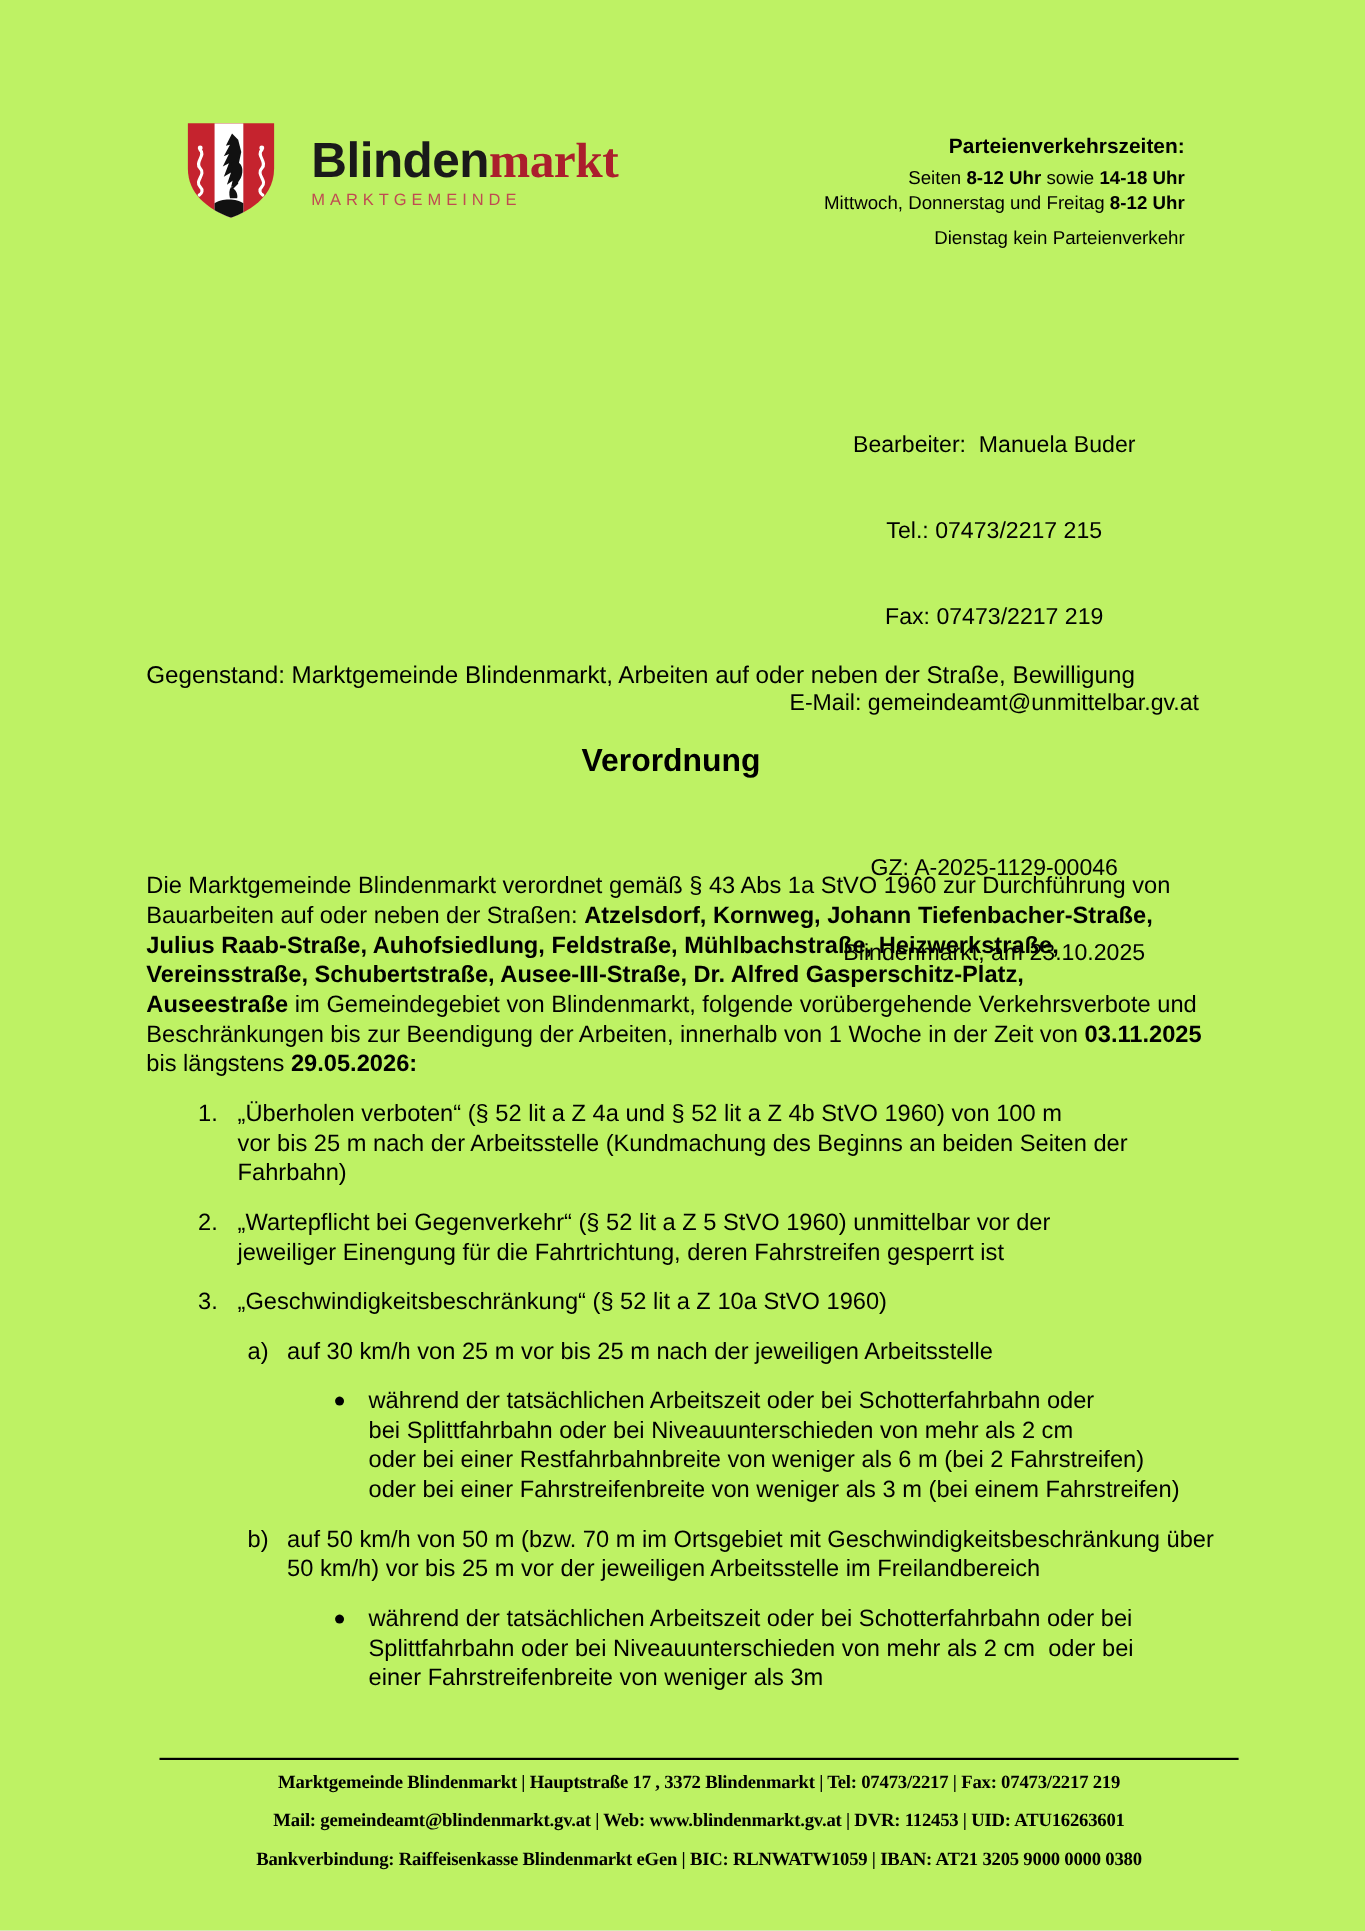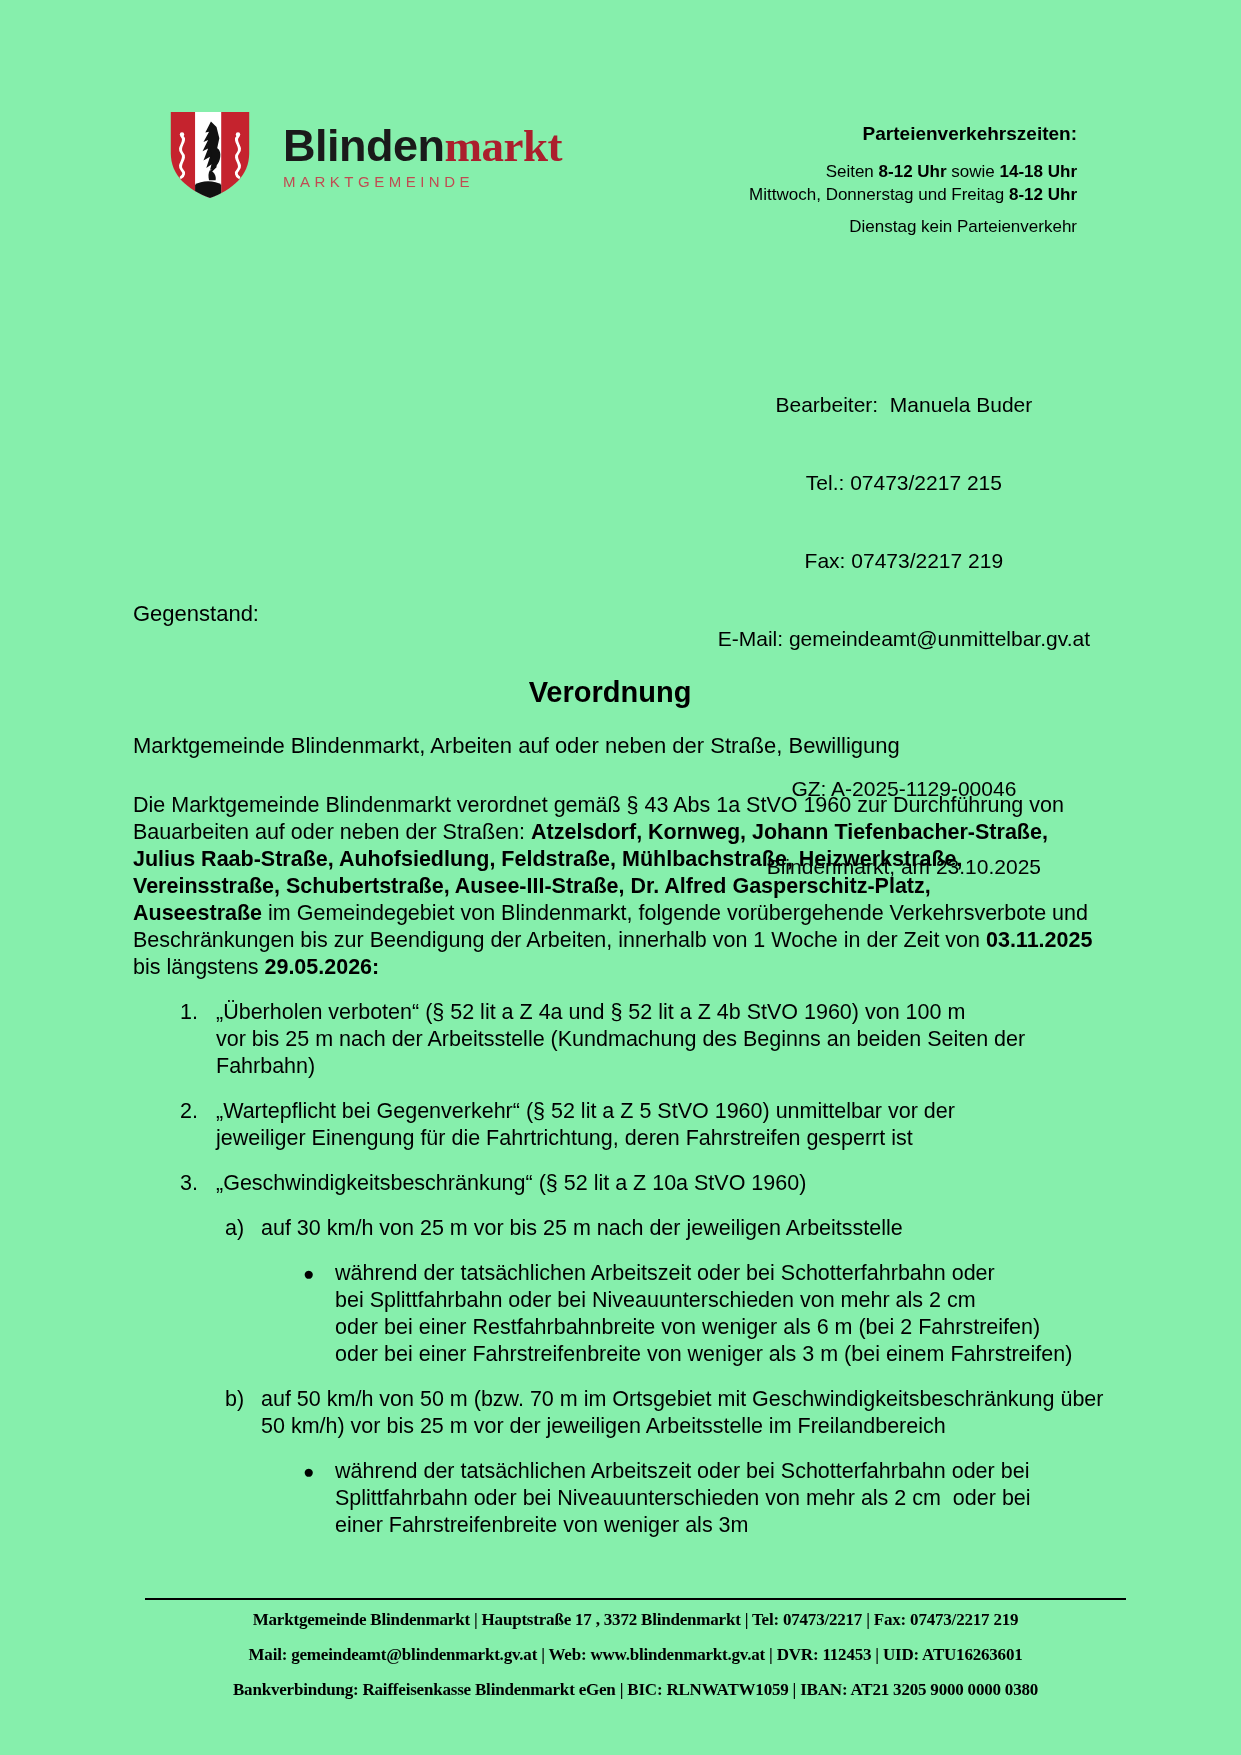--- a/index.html
+++ b/index.html
@@ -1,41 +1,41 @@
 <!DOCTYPE html>
 <html lang="de"><head>
 <meta charset="utf-8">
 <style>
   html,body { margin:0; padding:0; background:#e8e8e8; }
   .page {
     position:relative;
     width:1241px; height:1755px;
-    background:#86efac;
+    background:#bef264;
     margin:0 auto;
     font-family:"Liberation Sans","DejaVu Sans",sans-serif;
     color:#000;
     overflow:hidden;
   }
   
   .crest { position:absolute; left:168px; top:110px; width:84px; height:90px; }
   .wordmark { position:absolute; left:283px; top:122px; }
   .wordmark .name { font-size:45px; font-weight:bold; letter-spacing:-0.5px; line-height:48px; }
   .wordmark .name .black { color:#1a1a1a; font-family:"Liberation Sans",sans-serif; }
   .wordmark .name .red { color:#ab1f2d; font-family:"Liberation Serif","DejaVu Serif",serif; }
   .wordmark .sub { font-size:15px; letter-spacing:4.5px; color:#c04b52; margin-top:3px; }
   
   .hours { position:absolute; right:164px; top:122px; text-align:right; font-size:17px; line-height:23px; }
-  .hours .h-title { font-size:19px; font-weight:bold; margin-bottom:15px; }
+  .hours .h-title { font-size:19px; font-weight:bold; margin-bottom:5px; }
   .hours .gap { margin-top:9px; }
   .hours b { font-weight:bold; }
   
   .contact { position:absolute; right:151px; top:340px; text-align:center; font-size:21px; line-height:26px; white-space:pre-wrap; }
   .contact .ref-group { margin-top:20px; }
   
-  .subject { position:absolute; left:133px; top:601px; font-size:22px; display:flex;flex-direction:column; }
+  .subject { position:absolute; left:133px; top:601px; font-size:22px; display:flex; }
   .subject .lbl { width:132px; flex:0 0 132px; }
   
   .doc-title { position:absolute; left:0; top:676px; width:1220px; text-align:center; font-size:29px; font-weight:bold; }
   
   .body { position:absolute; left:133px; top:792px; width:1010px; font-size:21.5px; line-height:27px; }
   .pre { white-space:pre-wrap; }
   .b { font-weight:bold; }
   .row { display:flex; margin-top:18px; }
   .row.lvl1 { margin-left:47px; }
   .row.lvl2 { margin-left:92px; }

